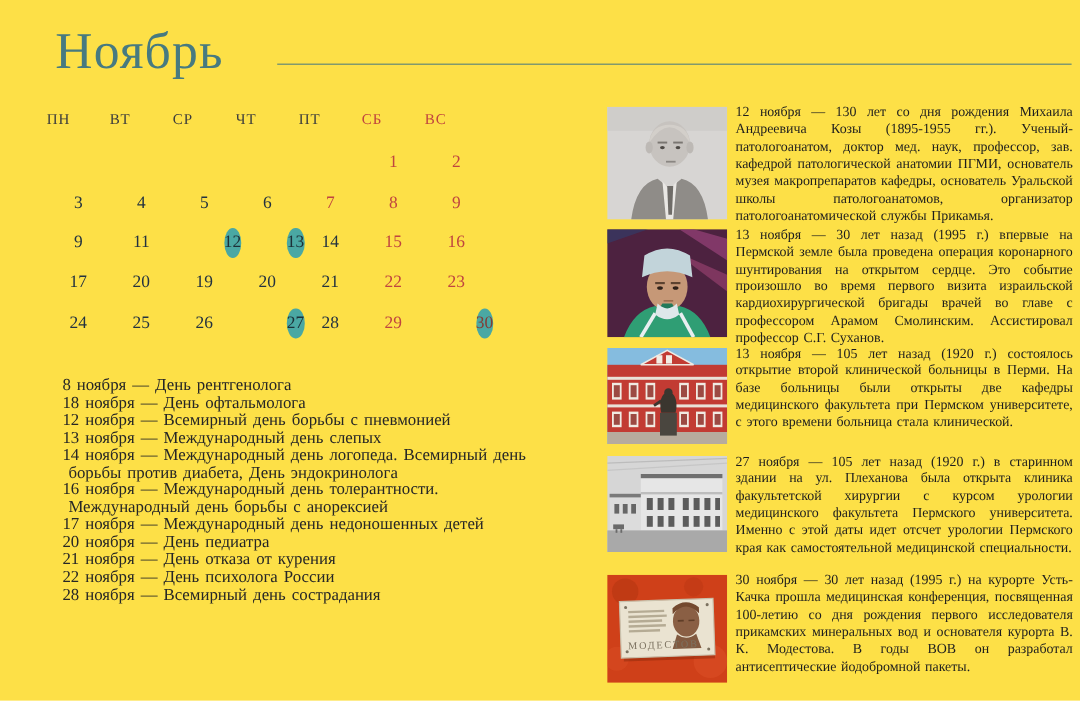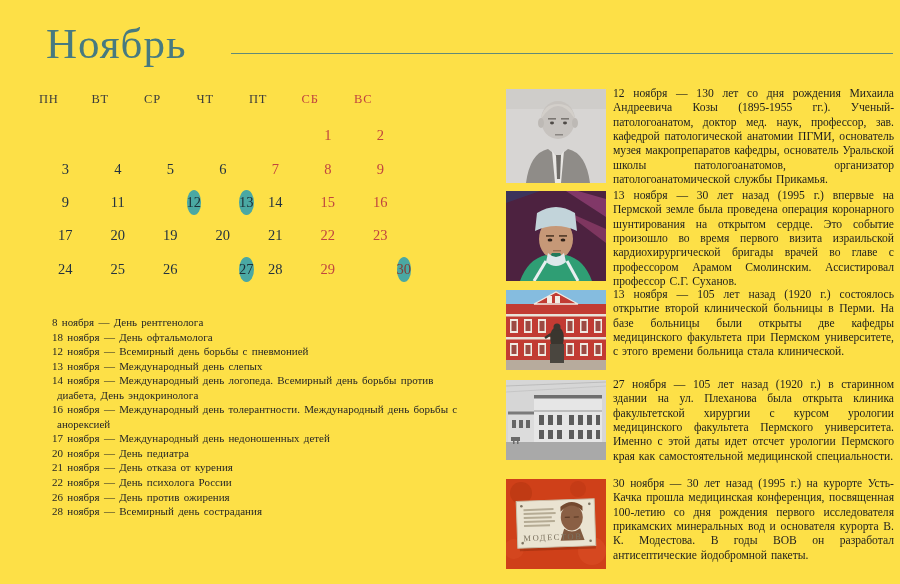--- a/index.html
+++ b/index.html
@@ -22,21 +22,21 @@
   .grid{position:absolute;left:39px;top:119px;display:grid;
         grid-template-columns:repeat(7,52.5px);grid-auto-rows:33.4px;}
   .cell{display:flex;align-items:center;justify-content:center;}
   .num{font-size:14.5px;color:#233240;display:flex;align-items:center;justify-content:center;
        width:25px;height:25px;border-radius:50%;}
   .num.red{color:var(--red);}
   .num.circled{background:var(--circle);color:#1d3038;margin-left:47px;}
   .num.circled.red{color:#833d35;}
 
   .obs-list{position:absolute;left:52px;top:315px;width:412px;}
-  .obs{font-size:11px;line-height:14.55px;color:#262626;word-spacing:1.5px;
+  .obs{font-size:14px;line-height:14.55px;color:#262626;word-spacing:1.5px;
        padding-left:5px;text-indent:-5px;}
 
   .event-row{position:absolute;left:506px;width:388px;}
   .photo{position:absolute;left:0;top:0;display:block;}
   .event-text{position:absolute;left:107px;top:-2px;width:281px;font-size:11.6px;
               line-height:14.35px;color:#1e1e1e;text-align:justify;word-spacing:1px;}
 </style>
 </head>
 <body>
 
@@ -156,21 +156,20 @@
       <div class="obs">8 ноября — День рентгенолога</div>
       <div class="obs">18 ноября — День офтальмолога</div>
       <div class="obs">12 ноября — Всемирный день борьбы с пневмонией</div>
       <div class="obs">13 ноября — Международный день слепых</div>
       <div class="obs">14 ноября — Международный день логопеда. Всемирный день борьбы против диабета, День эндокринолога</div>
       <div class="obs">16 ноября — Международный день толерантности. Международный день борьбы с анорексией</div>
       <div class="obs">17 ноября — Международный день недоношенных детей</div>
       <div class="obs">20 ноября — День педиатра</div>
       <div class="obs">21 ноября — День отказа от курения</div>
       <div class="obs">22 ноября — День психолога России</div>
-      <div class="obs">26 ноября — День против ожирения</div>
       <div class="obs">28 ноября — Всемирный день сострадания</div>
     </div>
 
   <div class="event-row" style="top:89px">
     <svg class="photo" width="100" height="94" viewBox="0 0 100 94">
       <rect width="100" height="94" fill="#d7d5d3"></rect>
       <rect width="100" height="20" fill="#cfcdca"></rect>
       <ellipse cx="52" cy="31" rx="17" ry="19" fill="#c7c3bf"></ellipse>
       <path d="M35 30 q17 -26 34 0 q-2 -15 -17 -15 q-15 0 -17 15 z" fill="#d3cfca"></path>
       <ellipse cx="35" cy="34" rx="3" ry="5" fill="#bdb9b5"></ellipse>

